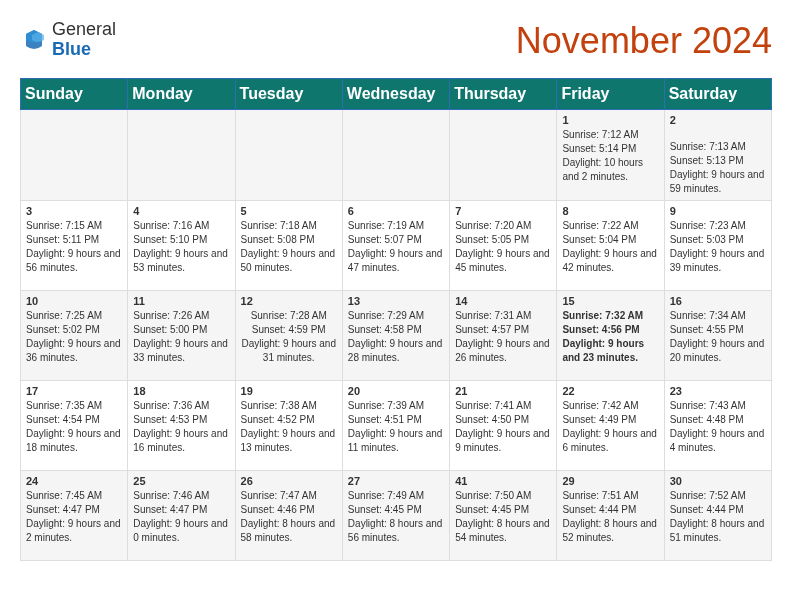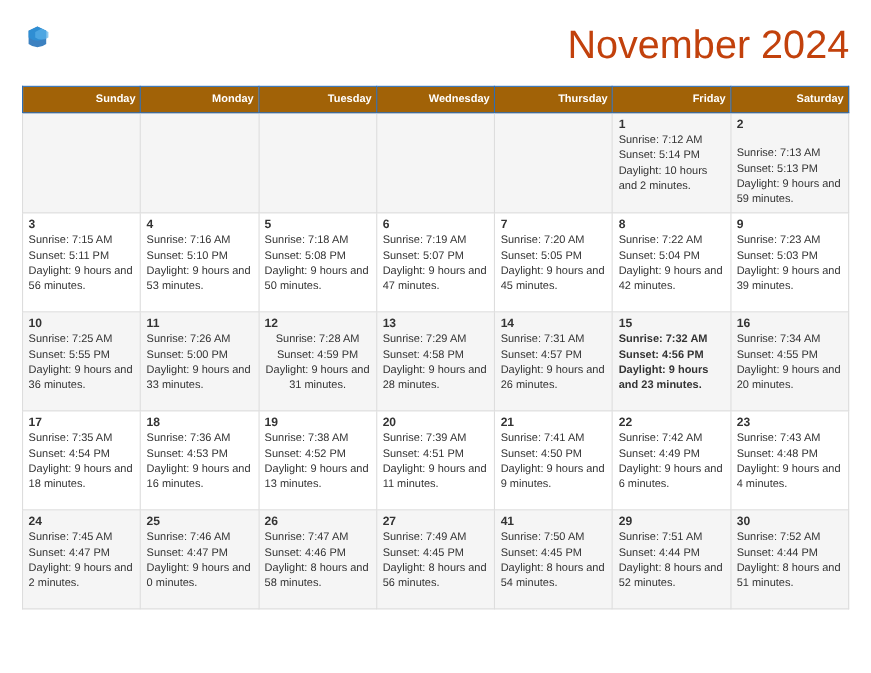--- a/index.html
+++ b/index.html
@@ -40,26 +40,26 @@
     .subtitle {
       font-size: 16px;
       color: #555;
     }
     table {
       width: 100%;
       border-collapse: collapse;
       table-layout: fixed;
     }
     thead tr th {
-      background: #a16207;
+      background: #0f766e;
       color: #fff;
-      font-size: 10px;
+      font-size: 16px;
       font-weight: bold;
       padding: 6px 4px;
-      text-align: right;
+      text-align: left;
       border: 1px solid #2d6db5;
     }
     tbody tr td {
       border: 1px solid #ddd;
       vertical-align: top;
       padding: 4px 5px;
       font-size: 10px;
       color: #333;
       min-height: 80px;
       height: 90px;
@@ -88,20 +88,24 @@
 </head>
 <body>
 
 <div class="header">
   <div class="logo">
     <svg class="logo-icon" viewBox="0 0 28 28">
       <path d="M14 4 L22 8 L22 20 Q14 26 6 20 L6 8 Z" fill="#1a6bb5" opacity="0.85"></path>
       <path d="M14 4 L22 8 L22 14 Q14 20 6 14 L6 8 Z" fill="#2d8fd5" opacity="0.9"></path>
       <path d="M18 6 L24 9 L24 14 Q18 18 12 14 L12 9 Z" fill="#5ab0e8" opacity="0.7"></path>
     </svg>
+    <div class="logo-text">
+      <span class="logo-general">General</span><br>
+      <span class="logo-blue">Blue</span>
+    </div>
   </div>
   <div class="title-block">
     <div class="main-title">November 2024</div>
   </div>
 </div>
 
 <table>
   <thead>
     <tr>
     <th>Sunday</th>
@@ -174,21 +178,21 @@
           <span class="day-num">9</span>
           <div class="day-info" style="white-space: pre-line;">Sunrise: 7:23 AM
 Sunset: 5:03 PM
 Daylight: 9 hours and 39 minutes.</div>
         </td>
       </tr>
       <tr>
         <td>
           <span class="day-num">10</span>
           <div class="day-info" style="white-space: pre-line;">Sunrise: 7:25 AM
-Sunset: 5:55 PM
+Sunset: 5:02 PM
 Daylight: 9 hours and 36 minutes.</div>
         </td>
         <td>
           <span class="day-num">11</span>
           <div class="day-info" style="white-space: pre-line;">Sunrise: 7:26 AM
 Sunset: 5:00 PM
 Daylight: 9 hours and 33 minutes.</div>
         </td>
         <td>
           <span class="day-num">12</span>

